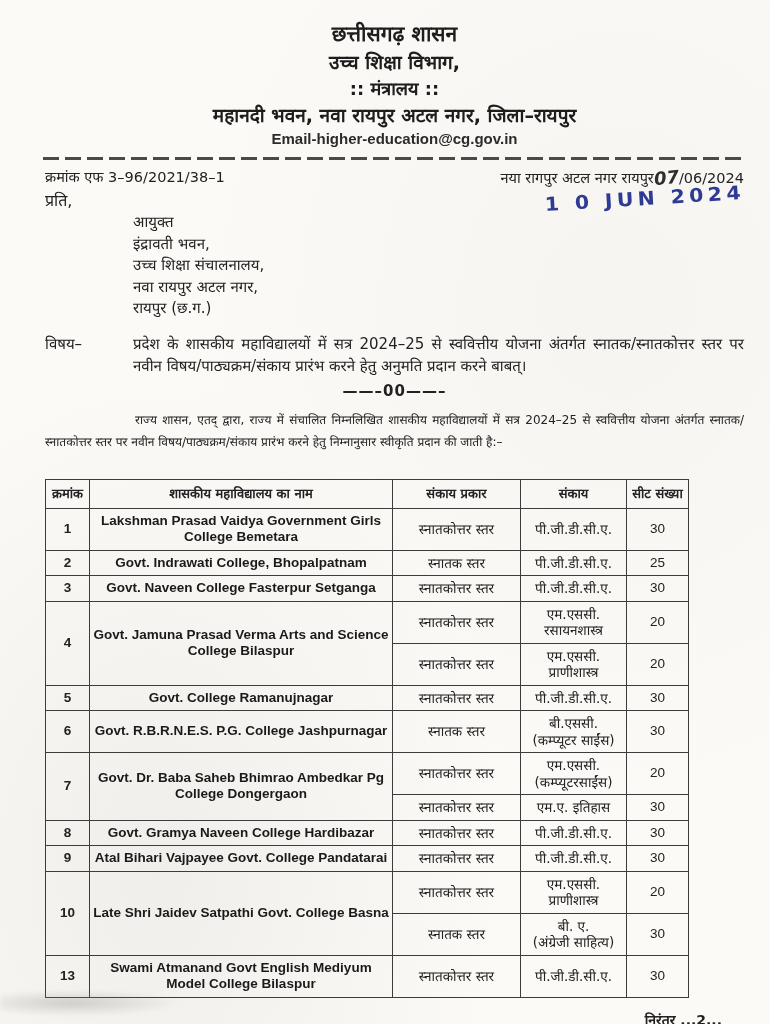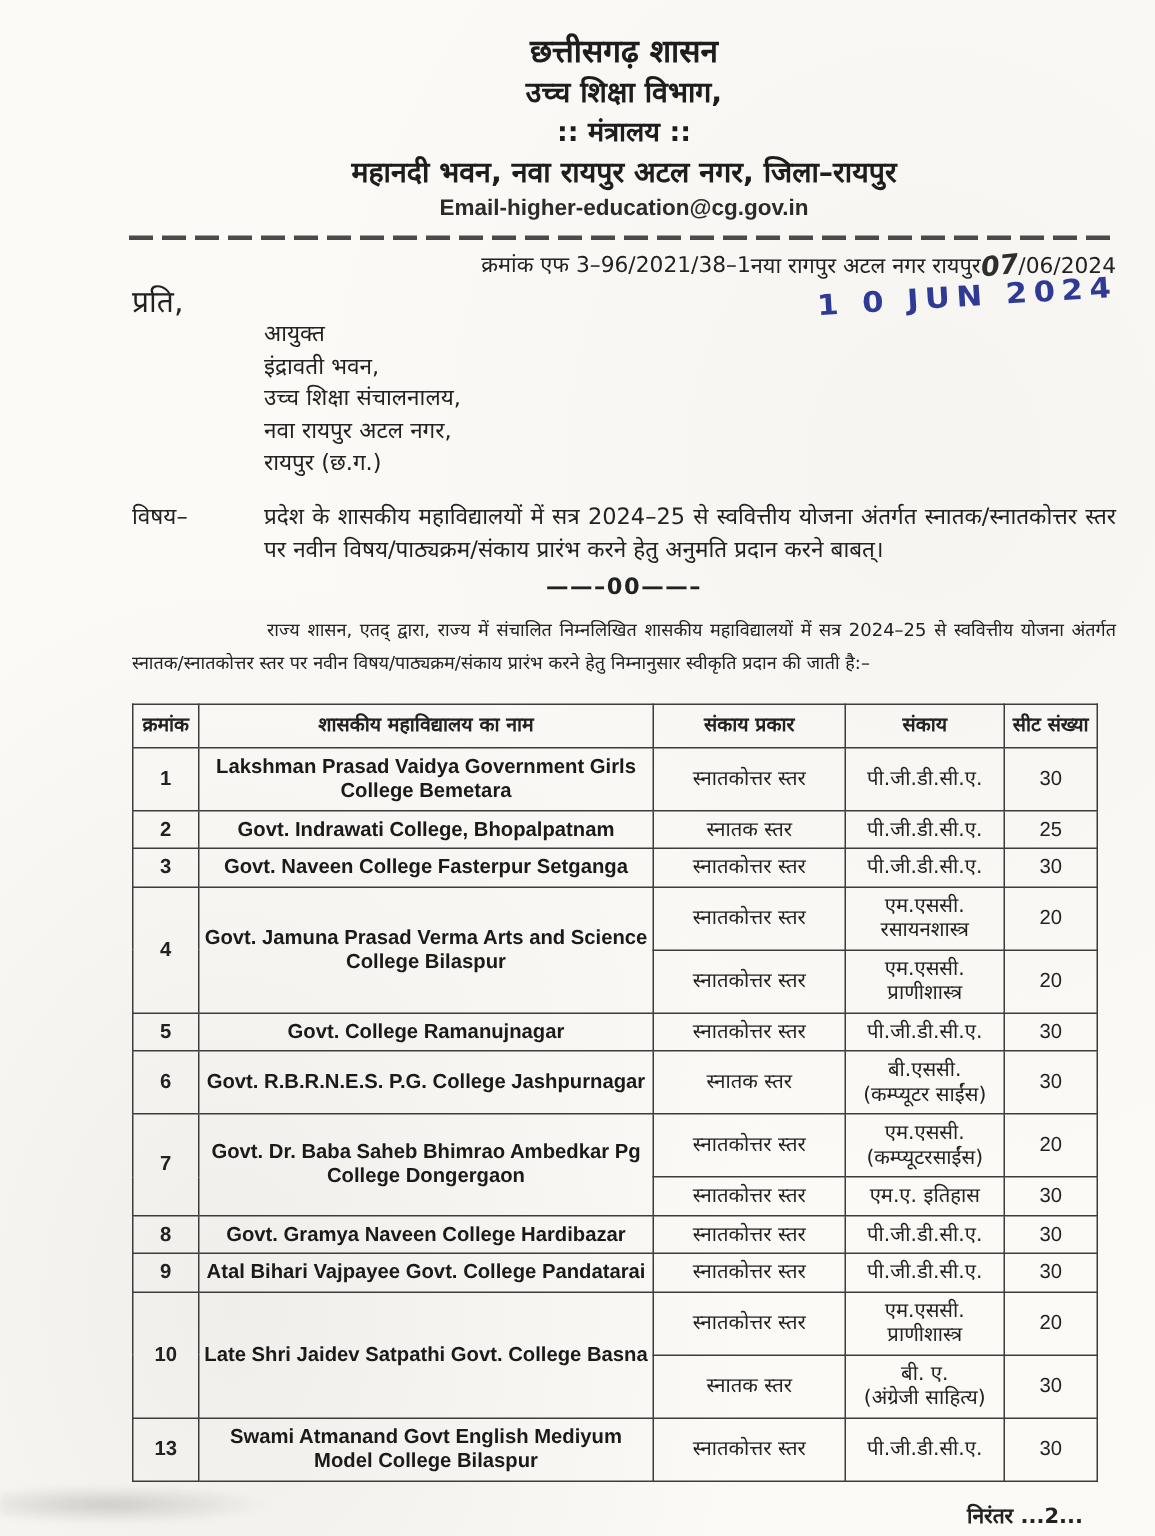--- a/index.html
+++ b/index.html
@@ -4,55 +4,55 @@
 <style>
   * { margin:0; padding:0; box-sizing:border-box; }
   html,body { width:770px; }
   body { font-family:"DejaVu Sans","Liberation Sans",sans-serif; color:#222; }
   .page {
     position:relative; width:770px; height:1024px; overflow:hidden;
     background:
       radial-gradient(ellipse at 20% 85%, rgba(190,185,178,0.18), transparent 40%),
       radial-gradient(ellipse at 80% 30%, rgba(200,196,190,0.10), transparent 50%),
       #fbfaf7;
-    padding:20px 26px 0 88px;
+    padding:20px 26px 0 45px;
   }
   
   .letterhead { text-align:center; color:#1d1d1d; }
   .lh1 { font-size:21px; font-weight:bold; line-height:29px; }
   .lh2 { font-size:19px; font-weight:bold; line-height:27px; }
   .lh3 { font-size:18px; font-weight:bold; line-height:26px; }
   .lh4 { font-size:19px; font-weight:bold; line-height:27px; }
   .lhEmail { font-family:"Liberation Sans",sans-serif; font-size:15px; font-weight:bold; line-height:20px; color:#2b2b2b; }
   .dashline {
     height:3px; margin:8px 0 6px -2px;
     background:repeating-linear-gradient(90deg,#4a4a4a 0 16px,transparent 16px 22px);
   }
   
-  .refrow { position:relative; display:flex; justify-content:flex-end; align-items:flex-start; font-size:14.5px; line-height:22px; }
+  .refrow { position:relative; display:flex; justify-content:space-between; align-items:flex-start; font-size:14.5px; line-height:22px; }
   .refnum { font-weight:500; }
   .placedate { white-space:nowrap; }
   .hand { display:inline-block; font-size:18px; font-weight:bold; font-style:italic; transform:rotate(-6deg) translateY(1px); color:#2e2e2e; }
   .stamp {
     position:absolute; right:6px; top:21px;
     color:#2f3a95; font-size:19px; font-weight:bold; letter-spacing:4px;
     transform:rotate(-3.5deg) scaleX(1.08); white-space:nowrap;
   }
   
-  .prati { font-size:20px; line-height:20px; margin-top:2px; }
+  .prati { font-size:16px; line-height:20px; margin-top:2px; }
   .addr { margin-left:88px; font-size:15px; line-height:21.5px; margin-top:1px; }
   
   .subjrow { display:flex; margin-top:13px; }
   .subjlabel { width:88px; flex:0 0 88px; font-size:15px; font-weight:500; }
   .subjtext { flex:1; font-size:15px; line-height:22px; text-align:justify; font-weight:500; }
   .zerodiv { text-align:center; font-size:15px; font-weight:bold; letter-spacing:1px; line-height:20px; margin:4px 0 2px; }
   
   .bodypara { font-size:12px; line-height:22.5px; text-align:justify; text-indent:90px; margin-top:8px; font-weight:500; }
   
-  table.colleges { border-collapse:collapse; width:643px; margin-top:15px; table-layout:fixed; }
+  table.colleges { border-collapse:collapse; width:643px; margin-top:25px; table-layout:fixed; }
   table.colleges th, table.colleges td { border:1.6px solid #3c3c3c; vertical-align:middle; }
   table.colleges th { font-size:13px; line-height:16px; padding:6px 2px; font-weight:bold; text-align:center; }
   table.colleges td { font-size:13.5px; line-height:16.5px; padding:4px 3px; text-align:center; }
   td.cname { text-align:left; padding-left:10px; font-family:"Liberation Sans","DejaVu Sans",sans-serif; font-size:14.5px; font-weight:bold; line-height:18px; color:#1a1a1a; }
   col.c-sn { width:44px; } col.c-name { width:303px; } col.c-type { width:128px; } col.c-fac { width:106px; } col.c-seat { width:62px; }
   td.fac { white-space:pre-line; }
   td.sn { font-size:14.5px; font-weight:600; font-family:"Liberation Sans",sans-serif; }
   td.seat { font-size:14px; font-family:"Liberation Sans",sans-serif; }
   
   .footer { text-align:right; font-size:14px; font-weight:600; margin:12px 22px 0 0; }

